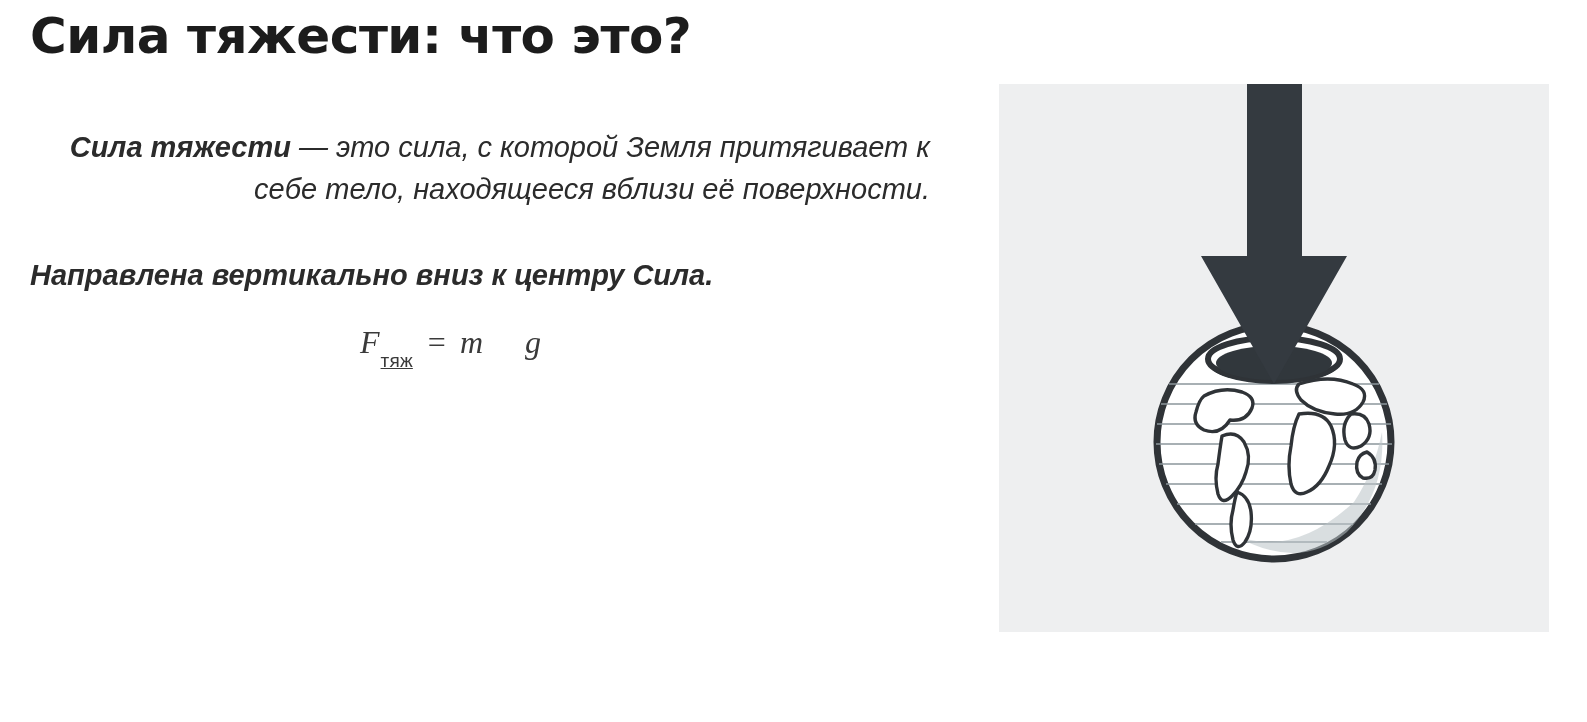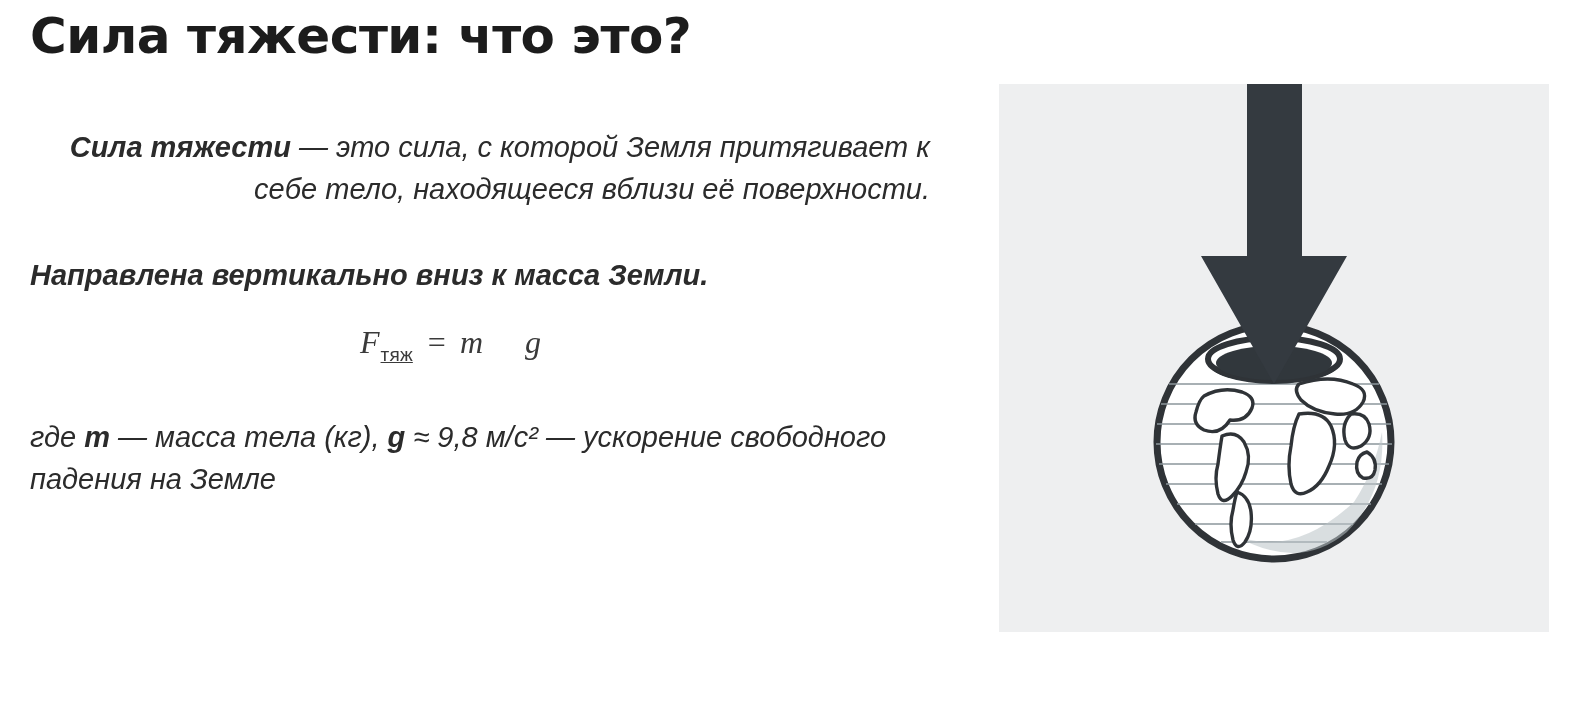--- a/index.html
+++ b/index.html
@@ -76,21 +76,21 @@
   }
   .formula .f-sym {
     font-style: italic;
   }
   .formula .f-sub {
     font-style: normal;
     font-size: 19px;
     font-family: "Liberation Sans", sans-serif;
     vertical-align: sub;
     position: relative;
-    top: 8px;
+    top: 14px;
     left: 1px;
     letter-spacing: 0.2px;
     text-decoration: underline;
   }
   .formula .f-eq {
     margin: 0 14px 0 16px;
     font-style: normal;
   }
   .formula .f-m {
     margin-right: 42px;
@@ -121,33 +121,30 @@
 <div class="slide">
 
   <div class="content">
 
     <h1 class="title">Сила тяжести: что это?</h1>
 
     <p class="para para-lead">
       <b>Сила тяжести</b><span> — это сила, с которой Земля притягивает к себе тело, находящееся вблизи её поверхности.</span>
     </p>
 
-    <p class="para para-direction">Направлена вертикально вниз к масса Земли.</p>
+    <p class="para para-direction">Направлена вертикально вниз к центру Сила.</p>
 
     <div class="formula">
       <span class="f-sym">F</span>
         <span class="f-sub">тяж</span>
       <span class="f-eq">=</span>
       <span class="f-m">m</span>
       <span class="f-g">g</span>
     </div>
 
-    <p class="para para-note">
-      <span>где </span><b>m</b><span> — масса тела (кг), </span><b>g</b><span> ≈ 9,8 м/с² — ускорение свободного падения на Земле</span>
-    </p>
 
   </div>
 
   <div class="figure">
     <svg viewBox="0 0 550 548" xmlns="http://www.w3.org/2000/svg">
       <rect x="0" y="0" width="550" height="548" fill="#eeeff0"></rect>
 
       <g>
         <circle cx="275" cy="358" r="117" fill="#ffffff" stroke="#2f3337" stroke-width="7"></circle>
 

